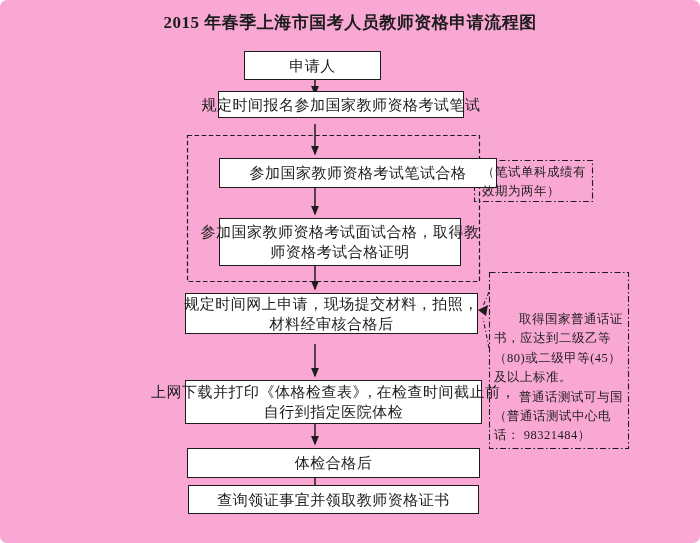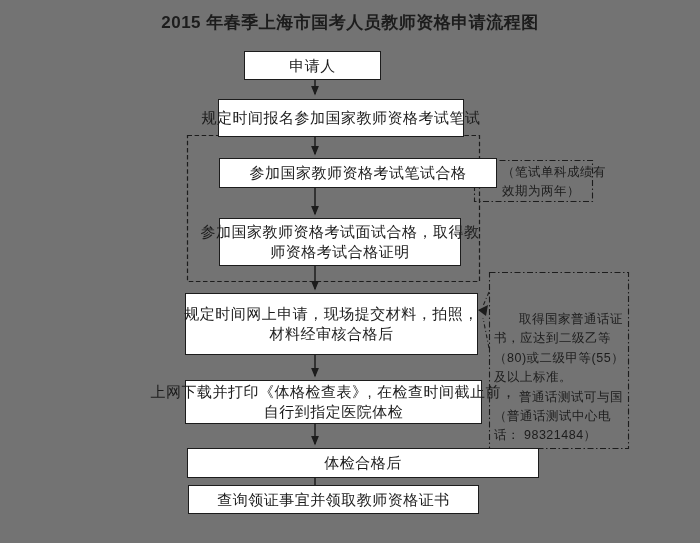--- a/index.html
+++ b/index.html
@@ -1,18 +1,18 @@
 <!DOCTYPE html>
 <html><head>
 <meta charset="utf-8">
 <style>
   html,body{margin:0;padding:0;background:#ffffff;}
   .page{
-    position:relative;width:700px;height:543px;background:#737373;overflow:hidden;
-    font-family:Liberation Sans, sans-serif;color:#1c1c1c;
+    position:relative;width:700px;height:543px;background:#f9a8d4;overflow:hidden;
+    font-family:Liberation Serif, serif;color:#1c1c1c;border-radius:7px;
   }
   .title{
     position:absolute;left:0;top:11px;width:700px;height:24px;
     text-align:center;font-size:17px;font-weight:bold;letter-spacing:0.5px;
     white-space:nowrap;
   }
   .overlay{position:absolute;left:0;top:0;width:700px;height:543px;}
   .box{
     position:absolute;border:1.5px solid #1c1c1c;background:#ffffff;
     display:flex;flex-direction:column;justify-content:center;align-items:center;
@@ -23,21 +23,21 @@
     letter-spacing:0.5px;text-align:center;
   }
   .ann{
     position:absolute;box-sizing:border-box;background:transparent;
   }
   .al{
     display:block;font-size:12.5px;line-height:19.4px;white-space:nowrap;
     letter-spacing:0.5px;text-align:left;
   }
   .indent{text-indent:2em;}
-  .ann1{padding:3px 2px 0 8px;margin-left:20px;}
+  .ann1{padding:3px 2px 0 8px;}
   .ann2{padding:2px 2px 0 5px;margin-top:36px;}
 </style>
 </head>
 <body>
 
 <div class="page">
 
   <div class="title">2015 年春季上海市国考人员教师资格申请流程图</div>
 
   <svg class="overlay" width="700" height="543" viewBox="0 0 700 543">
@@ -66,59 +66,59 @@
 
     <path d="M489,292 L483,306" fill="none" stroke="#1c1c1c" stroke-width="1.1" stroke-dasharray="4 2.5 1 2.5"></path>
     <path d="M489,348 L483,318" fill="none" stroke="#1c1c1c" stroke-width="1.1" stroke-dasharray="4 2.5 1 2.5"></path>
     <polygon points="478,310 488,305 486,316" fill="#1c1c1c"></polygon>
   </svg>
 
   <div class="box" style="left:244px;top:51px;width:137px;height:29px">
     <span class="bl">申请人</span>
   </div>
 
-  <div class="box" style="left:218px;top:99px;width:246px;height:38px">
+  <div class="box" style="left:218px;top:91px;width:246px;height:27px">
     <span class="bl">规定时间报名参加国家教师资格考试笔试</span>
   </div>
 
   <div class="box" style="left:219px;top:158px;width:278px;height:30px">
     <span class="bl">参加国家教师资格考试笔试合格</span>
   </div>
 
   <div class="box" style="left:219px;top:218px;width:242px;height:48px">
     <span class="bl">参加国家教师资格考试面试合格，取得教</span>
     <span class="bl">师资格考试合格证明</span>
   </div>
 
-  <div class="box" style="left:185px;top:293px;width:293px;height:62px">
+  <div class="box" style="left:185px;top:293px;width:293px;height:41px">
     <span class="bl">规定时间网上申请，现场提交材料，拍照，</span>
     <span class="bl">材料经审核合格后</span>
   </div>
 
   <div class="box" style="left:185px;top:380px;width:297px;height:44px">
     <span class="bl">上网下载并打印《体格检查表》, 在检查时间截止前，</span>
     <span class="bl">自行到指定医院体检</span>
   </div>
 
-  <div class="box" style="left:187px;top:448px;width:352px;height:30px">
+  <div class="box" style="left:187px;top:448px;width:293px;height:30px">
     <span class="bl">体检合格后</span>
   </div>
 
   <div class="box" style="left:188px;top:485px;width:291px;height:29px">
     <span class="bl">查询领证事宜并领取教师资格证书</span>
   </div>
 
   <div class="ann ann1" style="left:474px;top:160px;width:118px;height:41px">
     <span class="al">（笔试单科成绩有</span>
     <span class="al">效期为两年）</span>
   </div>
 
   <div class="ann ann2" style="left:489px;top:272px;width:139px;height:176px">
     <span class="al indent">取得国家普通话证</span>
     <span class="al">书，应达到二级乙等</span>
-    <span class="al">（80)或二级甲等(55）</span>
+    <span class="al">（80)或二级甲等(45）</span>
     <span class="al">及以上标准。</span>
     <span class="al indent">普通话测试可与国</span>
     <span class="al">（普通话测试中心电</span>
     <span class="al">话： 98321484）</span>
   </div>
 
 </div>
 
 </body></html>

